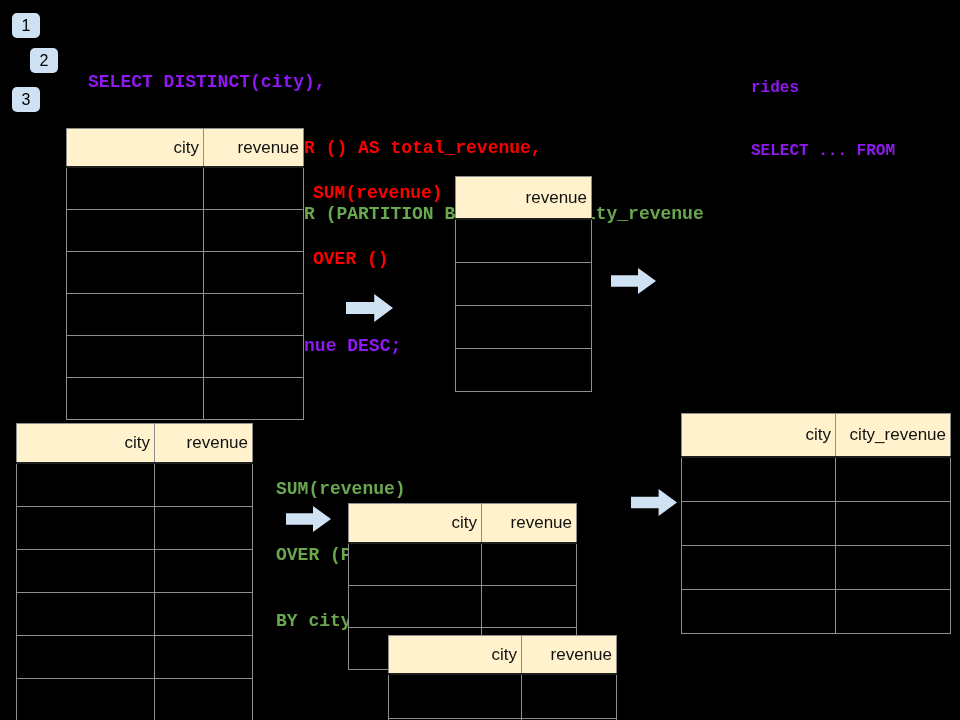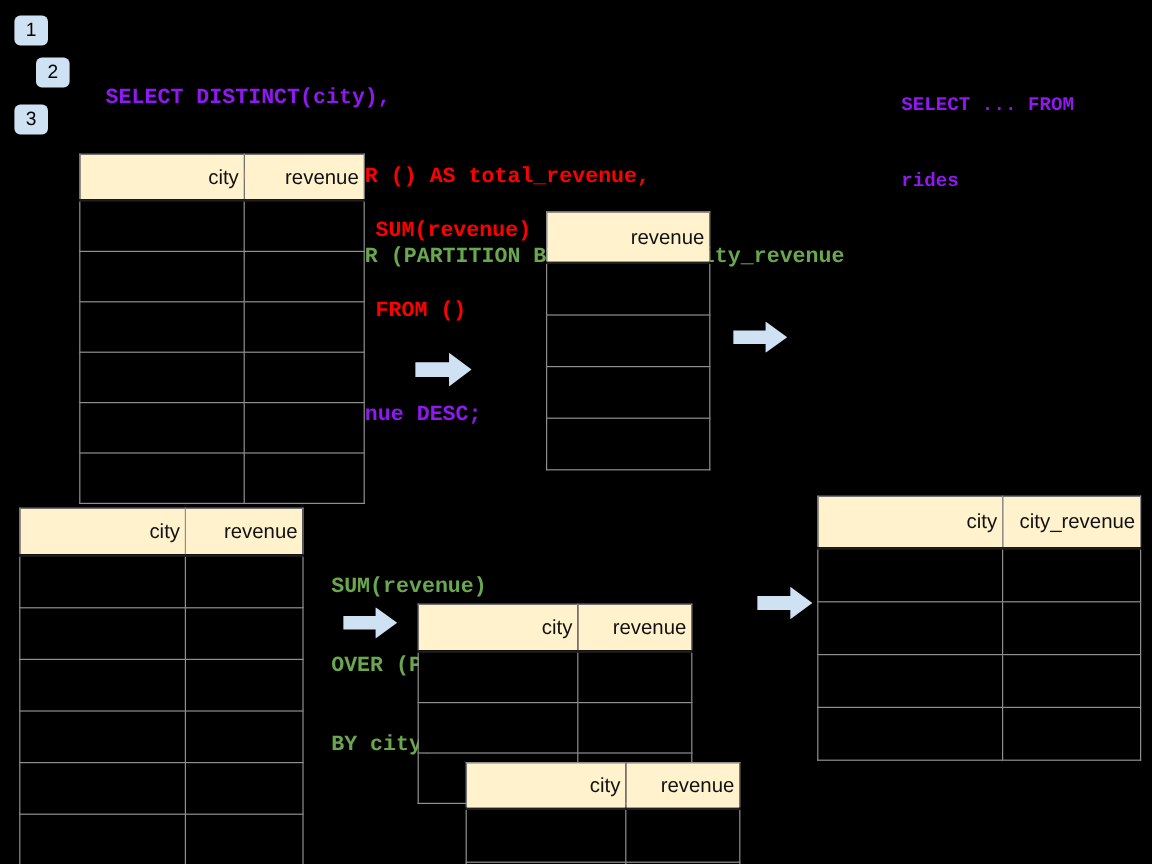--- a/index.html
+++ b/index.html
@@ -88,27 +88,27 @@
 
   <div class="code" id="code-main">
     <div class="c-purple">SELECT DISTINCT(city),</div>
     <div class="c-red">    SUM(revenue) OVER () AS total_revenue,</div>
     <div class="c-green">    SUM(revenue) OVER (PARTITION BY city) as city_revenue</div>
     <div class="c-purple">  FROM rides</div>
     <div class="c-purple">  ORDER by city_revenue DESC;</div>
   </div>
 
   <div class="code c-purple" id="ann-from">
+    <div>rides</div>
     <div>SELECT ... FROM</div>
-    <div>rides</div>
   </div>
 
   <div class="code c-red" id="ann-total">
     <div>SUM(revenue)</div>
-    <div>FROM ()</div>
+    <div>OVER ()</div>
   </div>
 
   <div class="code c-green" id="ann-partition">
     <div>SUM(revenue)</div>
     <div>OVER (PARTITION</div>
     <div>BY city)</div>
   </div>
 
   <table class="dt" id="t-source-top">
       <thead>

